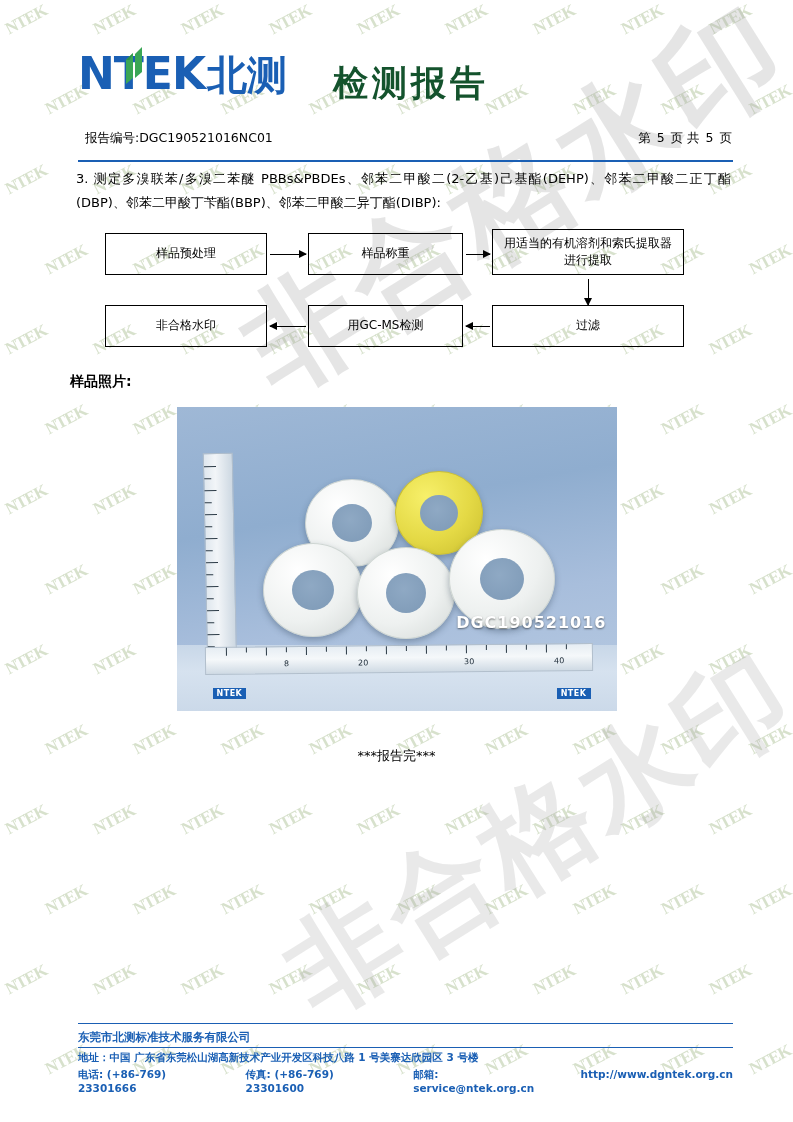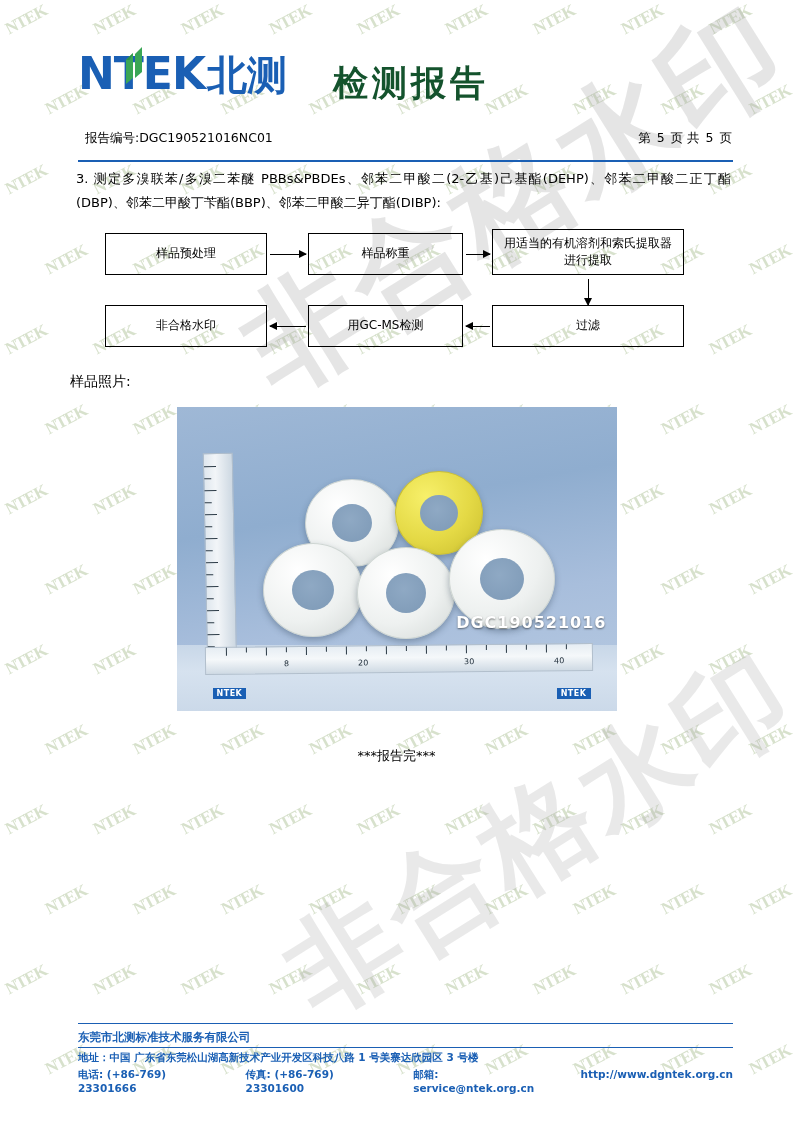--- a/index.html
+++ b/index.html
@@ -195,21 +195,21 @@
     width: 0; height: 0;
     border-left: 4.5px solid transparent;
     border-right: 4.5px solid transparent;
     border-top: 8px solid #000;
   }
 
   
   .photo-label {
     margin: 16px 0 0 70px;
     font-size: 14px;
-    font-weight: normal;
+    font-weight: bold;
     font-family: "DejaVu Sans", sans-serif;
   }
   .photo-wrap {
     position: relative;
     margin: 16px auto 0 auto;
     width: 440px;
     height: 304px;
   }
   .photo {
     position: absolute;

